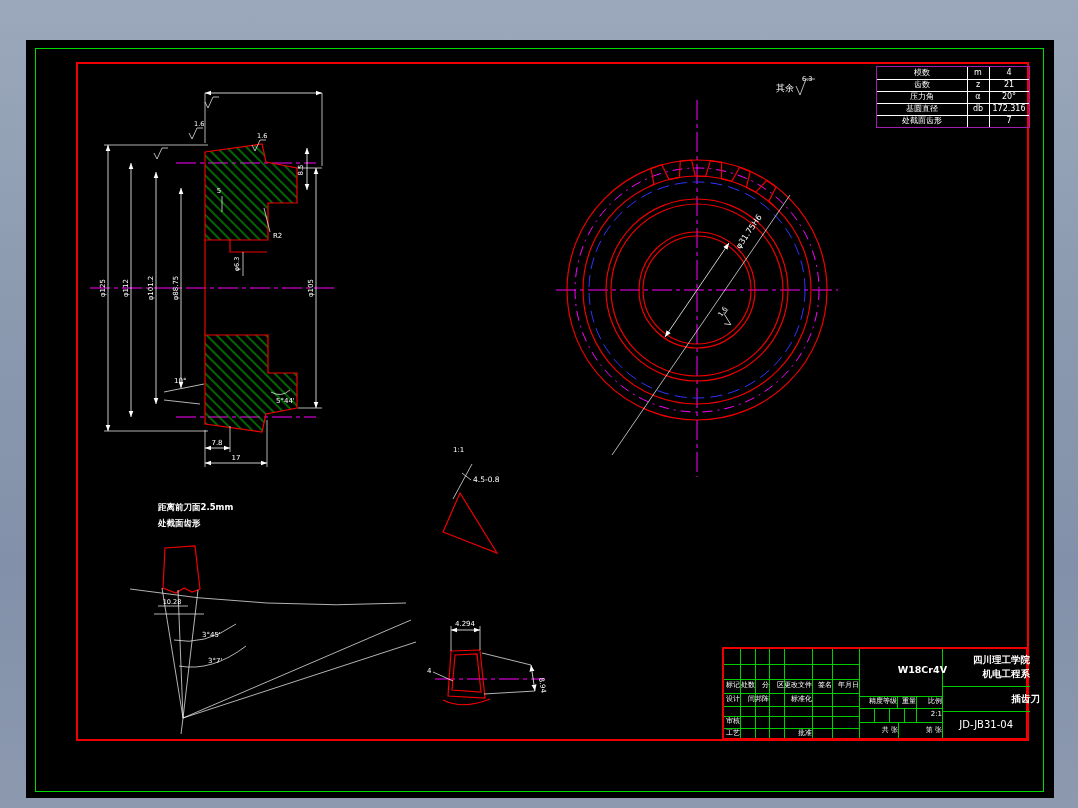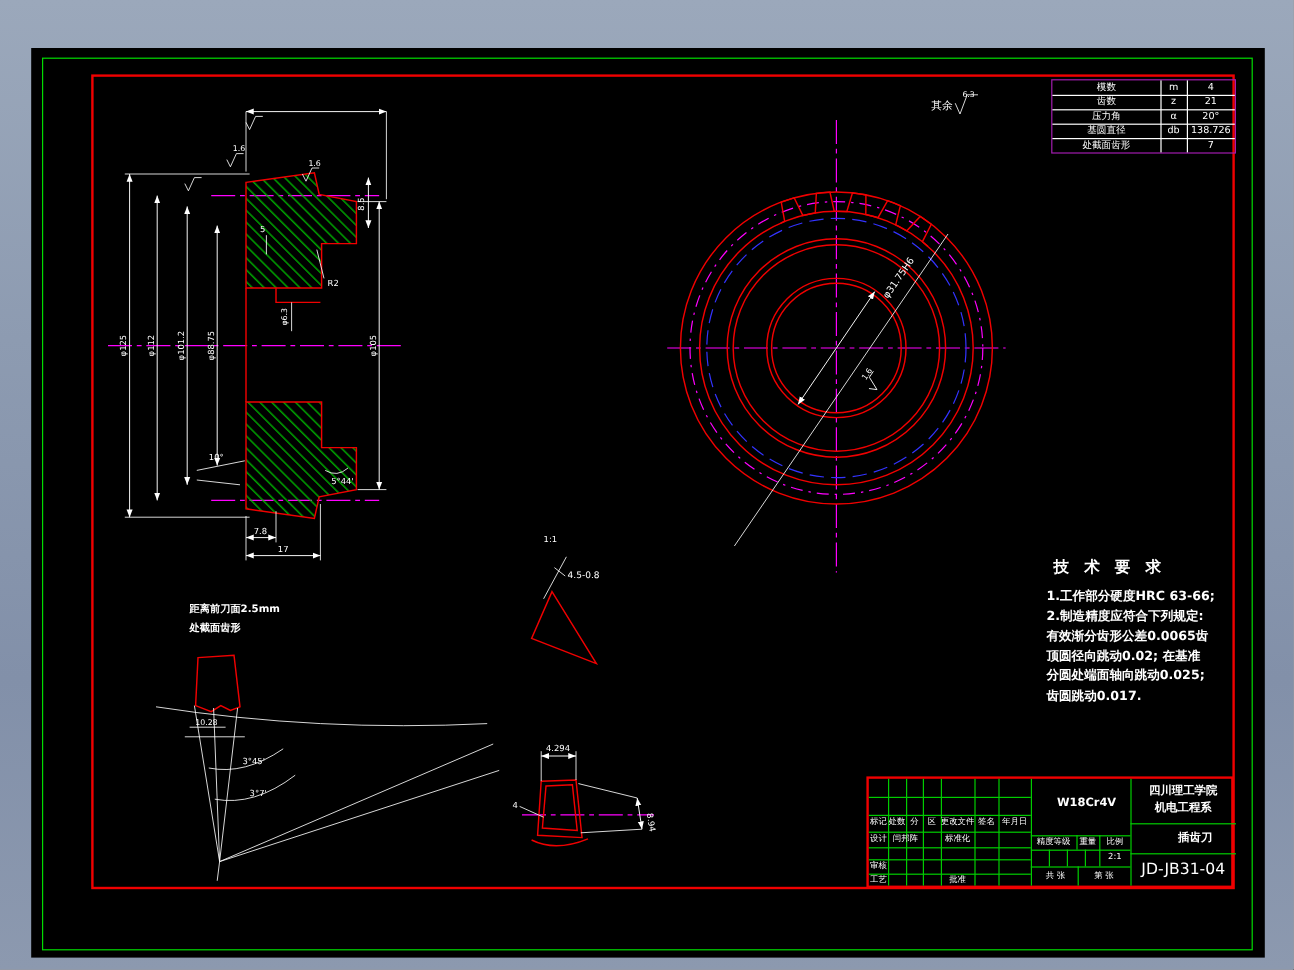--- a/index.html
+++ b/index.html
@@ -16,21 +16,21 @@
   .cl{stroke:#ff00ff;stroke-width:1;fill:none;stroke-dasharray:20 4 4 4}
   
   .ptable{position:absolute;left:850px;top:26px;width:152px;height:60px;border:1px solid #a21caf;box-sizing:content-box}
   .ptable .wl{position:absolute;background:#fff}
   .ptable span{position:absolute;color:#fff;font-size:8px;line-height:12px;text-align:center;white-space:nowrap;overflow:hidden}
   .treq{position:absolute;left:846px;top:424px;width:172px;color:#fff}
   .treq .t{font-size:13px;letter-spacing:4px;font-weight:bold;margin:0 0 7px 6px}
   .treq .l{font-size:10.5px;font-weight:bold;line-height:16.5px;white-space:nowrap}
   .tblock{position:absolute;left:696px;top:607px;width:306px;height:93px;border:2px solid #f00000;box-sizing:border-box}
   .tblock .gl{position:absolute;background:#00cc00}
-  .tblock span{position:absolute;color:#fff;text-align:center;white-space:nowrap;overflow:hidden;font-size:7px;line-height:13px}
+  .tblock span{position:absolute;color:#fff;text-align:right;white-space:nowrap;overflow:hidden;font-size:7px;line-height:13px}
   .tblock .big{font-size:9.5px;font-weight:bold}
 </style>
 </head>
 <body>
 
 <div class="canvas">
   <div class="gborder"></div>
 
   <svg class="draw" viewBox="0 0 1028 758">
     <defs>
@@ -202,35 +202,26 @@
     <span style="left:90px;top:0;width:22px">m</span>
     <span style="left:112px;top:0;width:40px">4</span>
     <span style="left:0;top:12px;width:90px">齿数</span>
     <span style="left:90px;top:12px;width:22px">z</span>
     <span style="left:112px;top:12px;width:40px">21</span>
     <span style="left:0;top:24px;width:90px">压力角</span>
     <span style="left:90px;top:24px;width:22px">α</span>
     <span style="left:112px;top:24px;width:40px">20°</span>
     <span style="left:0;top:36px;width:90px">基圆直径</span>
     <span style="left:90px;top:36px;width:22px">db</span>
-    <span style="left:112px;top:36px;width:40px">138.726</span>
+    <span style="left:112px;top:36px;width:40px">172.316</span>
     <span style="left:0;top:48px;width:90px">处截面齿形</span>
     <span style="left:90px;top:48px;width:22px"></span>
     <span style="left:112px;top:48px;width:40px">7</span>
   </div>
 
-  <div class="treq">
-    <div class="t">技 术 要 求</div>
-    <div class="l">1.工作部分硬度HRC 63-66;</div>
-    <div class="l">2.制造精度应符合下列规定:</div>
-    <div class="l">有效渐分齿形公差0.0065齿</div>
-    <div class="l">顶圆径向跳动0.02; 在基准</div>
-    <div class="l">分圆处端面轴向跳动0.025;</div>
-    <div class="l">齿圆跳动0.017.</div>
-  </div>
 
   <div class="tblock">
 
     <div class="gl" style="left:0;top:15px;width:135px;height:1px"></div>
     <div class="gl" style="left:0;top:30px;width:135px;height:1px"></div>
     <div class="gl" style="left:0;top:44px;width:135px;height:1px"></div>
     <div class="gl" style="left:0;top:57px;width:135px;height:1px"></div>
     <div class="gl" style="left:0;top:67px;width:135px;height:1px"></div>
     <div class="gl" style="left:0;top:79px;width:135px;height:1px"></div>
     <div class="gl" style="left:135px;top:47px;width:83px;height:1px"></div>
@@ -269,15 +260,15 @@
     <span class="big" style="left:140px;top:14px;width:83px">W18Cr4V</span>
     <span style="left:135px;top:46px;width:38px">精度等级</span>
     <span style="left:173px;top:46px;width:19px">重量</span>
     <span style="left:192px;top:46px;width:26px">比例</span>
     <span style="left:192px;top:59px;width:26px">2:1</span>
     <span style="left:137px;top:75px;width:37px">共  张</span>
     <span style="left:174px;top:75px;width:44px">第  张</span>
     <span class="big" style="left:218px;top:4px;width:88px">四川理工学院</span>
     <span class="big" style="left:218px;top:18px;width:88px">机电工程系</span>
     <span class="big" style="left:228px;top:43px;width:88px">插齿刀</span>
-    <span style="left:218px;top:69px;width:88px;font-size:13px">JD-JB31-04</span>
+    <span style="left:201px;top:69px;width:88px;font-size:10px">JD-JB31-04</span>
   </div>
 </div>
 
 </body></html>

